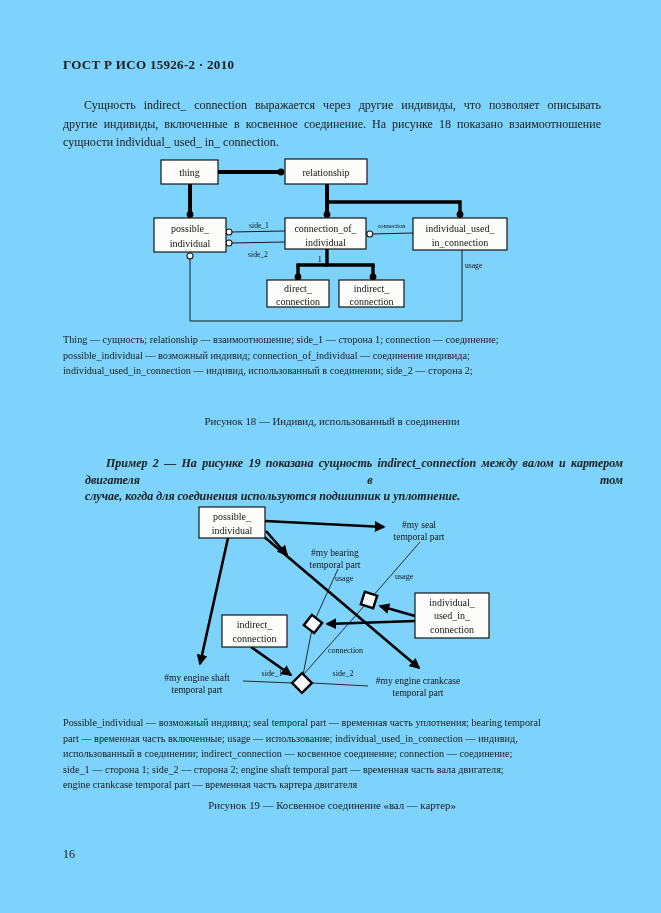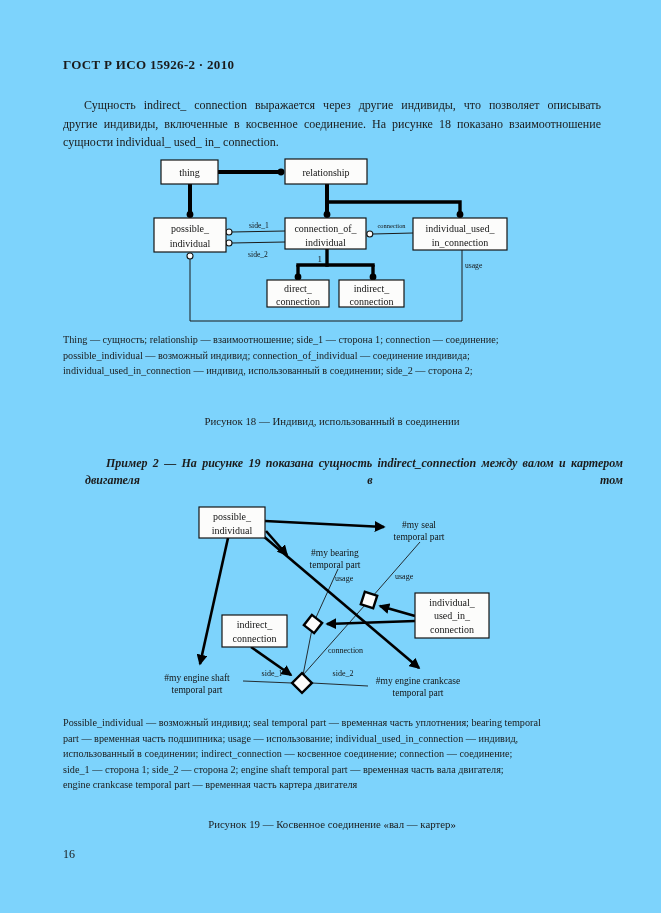--- a/index.html
+++ b/index.html
@@ -10,21 +10,21 @@
   }
   .header { position:absolute; left:63px; top:57px; font-size:13px; font-weight:bold; letter-spacing:0.3px; }
   .intro { position:absolute; left:63px; top:96px; width:538px; font-size:12px; line-height:18.5px; }
   .jline { text-align:justify; text-align-last:justify; }
   .indent { text-indent:21px; }
   .legend { position:absolute; left:63px; width:545px; font-size:10.2px; line-height:15.6px; }
   .legend-18 { top:332px; }
   .legend-19 { top:715px; }
   .caption { position:absolute; left:63px; width:538px; text-align:center; font-size:10.8px; }
   .caption-18 { top:415px; }
-  .caption-19 { top:818px; }
+  .caption-19 { top:799px; }
   .example { position:absolute; left:63px; top:455px; width:538px; font-weight:bold; font-style:italic; font-size:12px; line-height:16.5px;margin-left:22px; }
   .pagenum { position:absolute; left:63px; top:847px; font-size:12px;text-align:center; }
   svg { position:absolute; overflow:visible; }
   .fig18 { left:150px; top:155px; }
   .fig19 { left:155px; top:500px; }
   svg text { font-family:"Liberation Serif","DejaVu Serif",serif; fill:#141414; }
   .boxtext { font-size:10px; text-anchor:middle; }
   .inst { font-size:9.5px; text-anchor:middle; }
   .lbl { font-size:7.6px; }
   .lbl8 { font-size:8px; }
@@ -113,20 +113,21 @@
   <div class="legend legend-18">
     <div>Thing — сущность; relationship — взаимоотношение; side_1 — сторона 1; connection — соединение;</div>
     <div>possible_individual — возможный индивид; connection_of_individual — соединение индивида;</div>
     <div>individual_used_in_connection — индивид, использованный в соединении; side_2 — сторона 2;</div>
   </div>
 
   <div class="caption caption-18">Рисунок 18 — Индивид, использованный в соединении</div>
 
   <div class="example">
     <div class="jline indent">Пример 2 — На рисунке 19 показана сущность indirect_connection между валом и картером двигателя в том</div>
+    <div>случае, когда для соединения используются подшипник и уплотнение.</div>
   </div>
 
   <svg class="fig19" width="355" height="205" viewBox="155 500 355 205">
     <defs>
       <marker id="ah" viewBox="0 0 10 10" refX="8.5" refY="5" markerWidth="4.2" markerHeight="4.2" orient="auto-start-reverse">
         <path d="M0,0 L10,5 L0,10 z" fill="#000"></path>
       </marker>
     </defs>
 
     <polyline class="thin19" points="420,542 369,600.5 303,675"></polyline>
@@ -169,21 +170,21 @@
 
     <text class="lbl8" x="335" y="581">usage</text>
     <text class="lbl8" x="395" y="579">usage</text>
     <text class="lbl8" x="328" y="652.5">connection</text>
     <text class="lbl8 lblmid" x="272" y="676">side_1</text>
     <text class="lbl8 lblmid" x="343" y="676">side_2</text>
   </svg>
 
   <div class="legend legend-19">
     <div>Possible_individual — возможный индивид; seal temporal part — временная часть уплотнения; bearing temporal</div>
-    <div>part — временная часть подшипника; usage — использование; individual_used_in_connection — индивид,</div>
+    <div>part — временная часть включенные; usage — использование; individual_used_in_connection — индивид,</div>
     <div>использованный в соединении; indirect_connection — косвенное соединение; connection — соединение;</div>
     <div>side_1 — сторона 1; side_2 — сторона 2; engine shaft temporal part — временная часть вала двигателя;</div>
     <div>engine crankcase temporal part — временная часть картера двигателя</div>
   </div>
 
   <div class="caption caption-19">Рисунок 19 — Косвенное соединение «вал — картер»</div>
 
   <div class="pagenum">16</div>
 
 </div>

